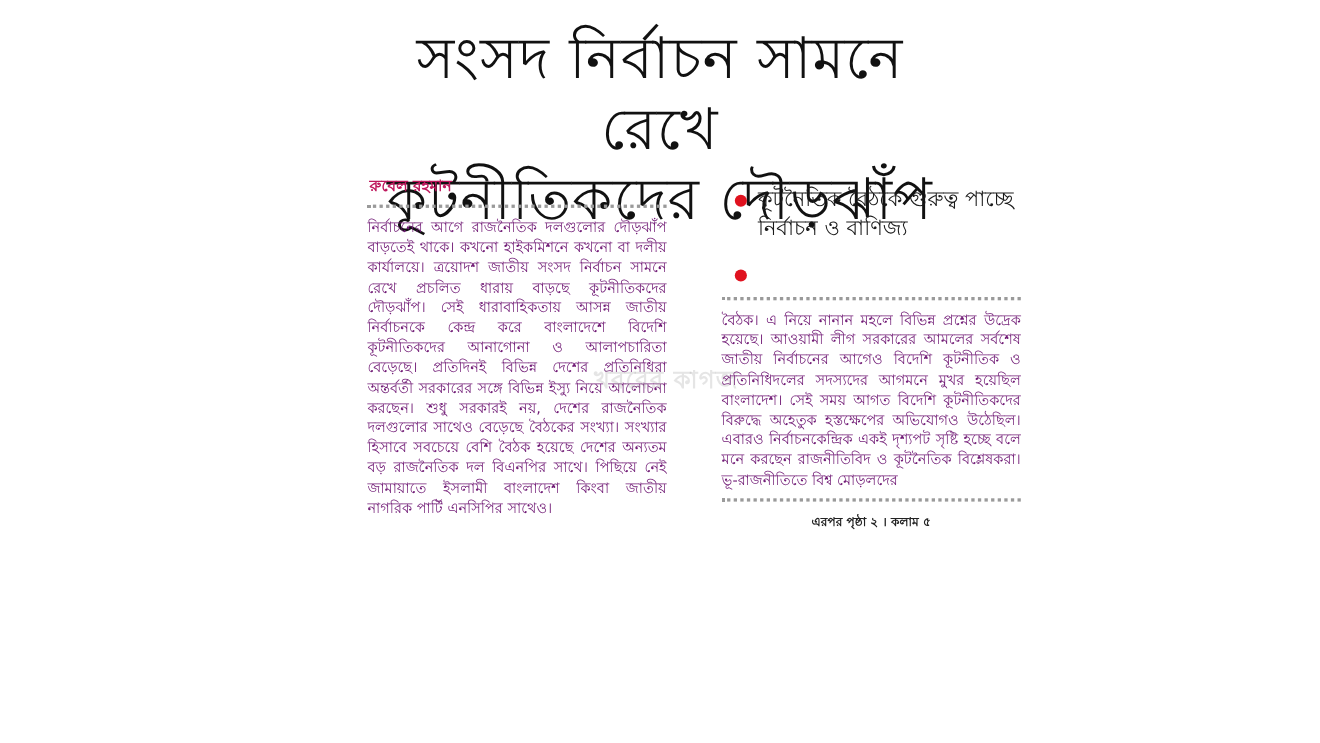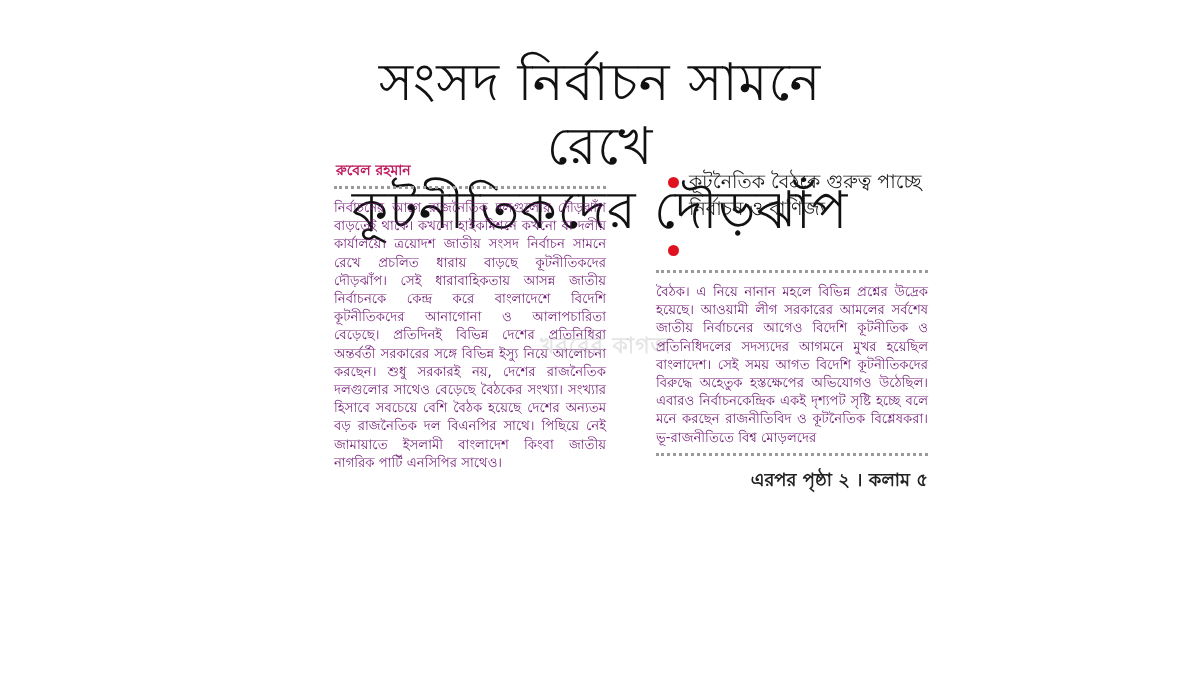--- a/index.html
+++ b/index.html
@@ -7,21 +7,20 @@
       width: 1200px; height: 675px; background: #ffffff; overflow: hidden;
       position: relative;
       font-family: "DejaVu Sans", sans-serif;
       color: #1a1a1a;
     }
     .headline {
       position: absolute; left: 320px; top: 22px; width: 560px;
       text-align: center; font-family: "DejaVu Sans", sans-serif;
       font-size: 52px; line-height: 64px; font-weight: 400; color: #111;
       letter-spacing: 1px;
-      margin-top: 28px;
     }
     .left-col {
       position: absolute; left: 334px; top: 160px; width: 272px;
     }
     .byline {
       font-size: 14px; font-weight: bold; line-height: 20px; color: #be185d;
       padding-left: 2px;
     }
     .dotted {
       height: 0; border-top: 3px dotted #9a9a9a; margin: 6px 0 10px 0;
@@ -37,21 +36,21 @@
     .bullets { list-style: none; margin: 8px 0 0 0; padding: 0; }
     .bullet {
       display: flex; align-items: flex-start; margin-bottom: 14px;
       font-size: 19px; line-height: 27px; color: #1a1a1a;
     }
     .dot {
       flex: 0 0 auto; width: 11px; height: 11px; border-radius: 50%;
       background: #e0121f; margin: 9px 10px 0 12px;
     }
     .continuation {
-      text-align: right; font-size: 18px; font-weight: bold;
+      text-align: center; font-size: 11px; font-weight: bold;
       margin-top: 4px; color: #222;
     }
     .watermark {
       position: absolute; left: 540px; top: 328px;
       font-size: 22px; font-weight: bold; color: rgba(160,160,160,0.28);
       letter-spacing: 1px; pointer-events: none;
     }
   </style>
 </head>
 <body>

